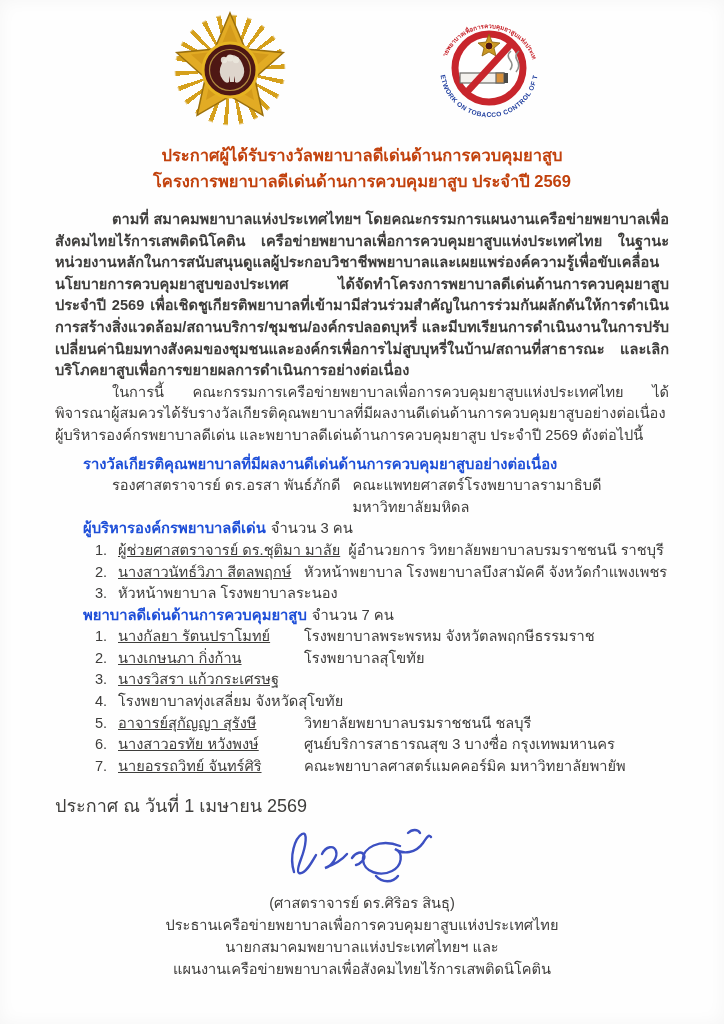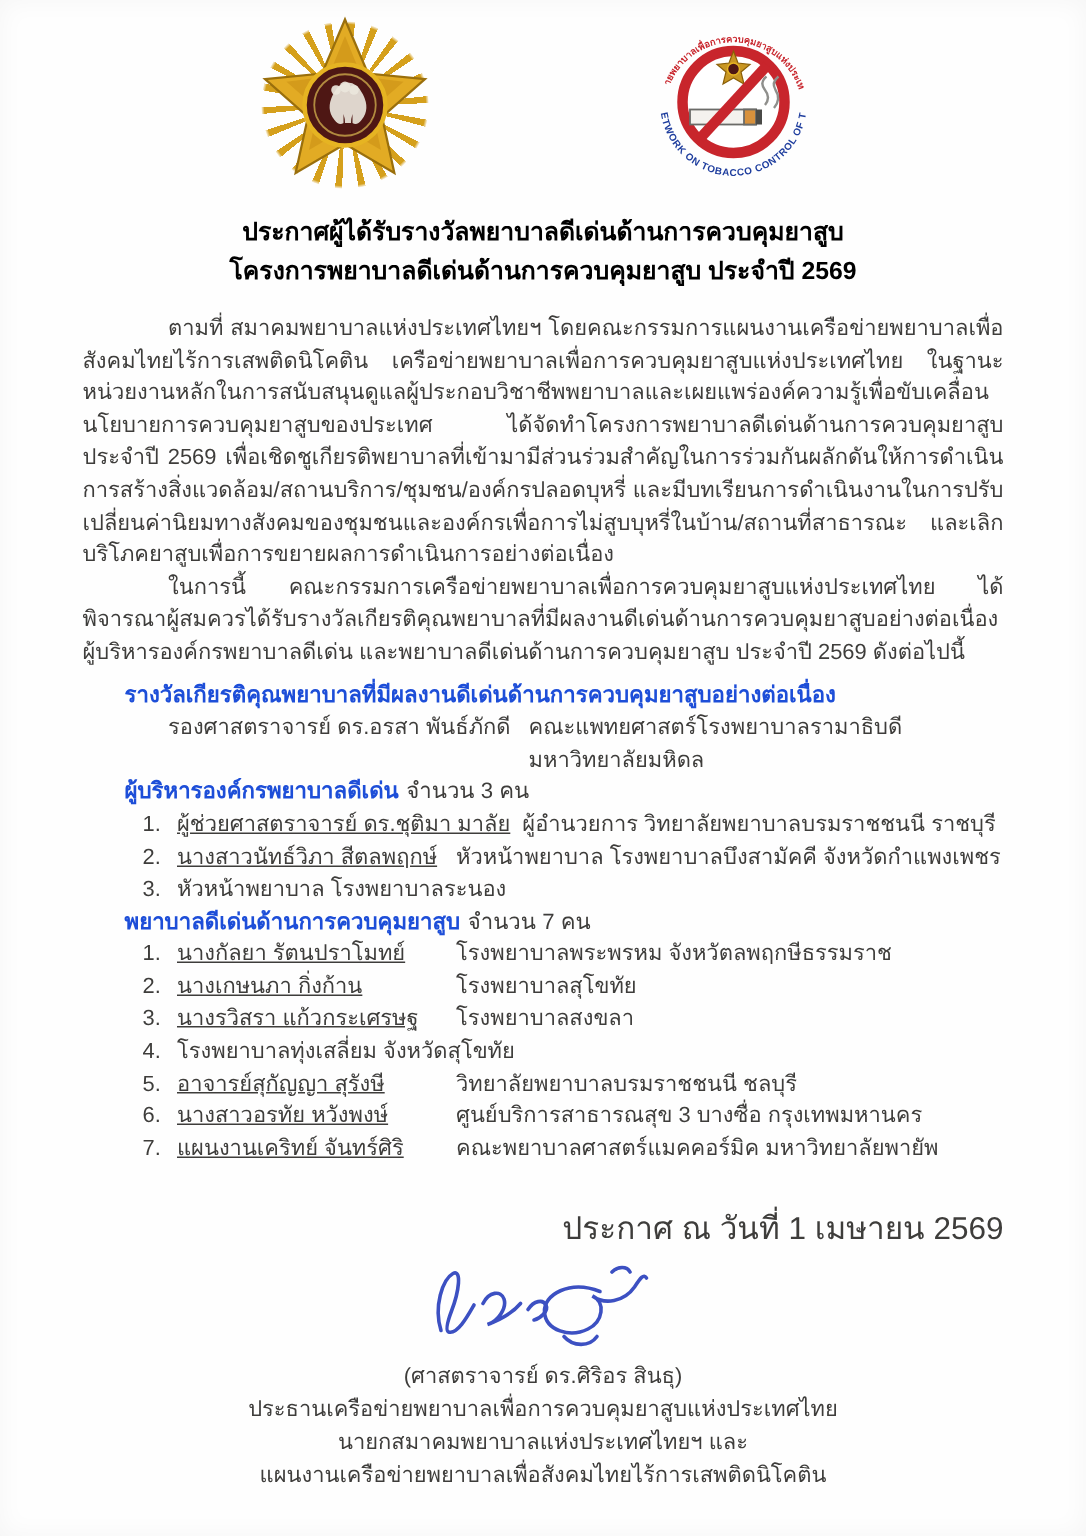--- a/index.html
+++ b/index.html
@@ -18,37 +18,37 @@
   .sunburst{
     position:absolute;left:4px;top:4px;width:112px;height:112px;border-radius:50%;
     background:repeating-conic-gradient(from 2deg,#d5a01c 0deg 5deg,rgba(213,160,28,0) 5deg 16.36deg);
     -webkit-mask-image:radial-gradient(closest-side,rgba(0,0,0,0) 0 48%,#000 52% 96%,rgba(0,0,0,0) 100%);
     mask-image:radial-gradient(closest-side,rgba(0,0,0,0) 0 48%,#000 52% 96%,rgba(0,0,0,0) 100%);
   }
   .logo-left svg{position:absolute;left:0;top:0;}
   .logo-right{position:absolute;left:428px;top:16px;width:122px;height:108px;}
   
   .doc{position:absolute;left:55px;top:142px;width:614px;}
-  .title{ text-align:center;font-weight:bold;font-size:16.5px;line-height:26px;color:#000000;}
+  .title{ text-align:center;font-weight:bold;font-size:16.5px;line-height:26px;color:#c2410c;}
   .bodytext{font-size:14.6px;line-height:21.6px;text-align:justify;}
   .bodytext p{margin:0;text-indent:57px;}
-  .bodytext p.first{margin-top:15px;}
+  .bodytext p.first{margin-top:15px;font-weight:bold;}
   
   .sec-head{margin-left:28px;font-size:14.8px;line-height:21.6px;}
   .sec-head .hd{font-weight:bold;color:#1d4ed8;}
   .sec-head .cnt{margin-left:5px;}
   .row{display:flex;font-size:14.6px;line-height:21.6px;}
   .row.single{padding-left:57px;}
   .row.single .nm{flex:0 0 auto;min-width:150px;padding-right:12px;}
   .row.listed{padding-left:40px;}
   .row.listed .num{flex:0 0 23px;}
   .row.listed .nm{flex:0 0 auto;min-width:178px;padding-right:8px;text-decoration:underline;}
   .row .org{flex:1 1 auto;}
   
-  .dateline{margin-top:25px;text-align:right;font-size:21px;}
+  .dateline{margin-top:14px;text-align:left;font-size:18px;}
   .sigwrap{margin-top:4px;text-align:center;height:68px;}
   .closing{text-align:center;font-size:14.6px;line-height:22px;}
 </style>
 </head>
 <body>
 
 <div class="page">
 
   <div class="logo-left">
     <div class="sunburst"></div>
@@ -141,39 +141,38 @@
       <span class="org">โรงพยาบาลพระพรหม จังหวัตลพฤกษีธรรมราช</span>
     </div>
     <div class="row listed">
       <span class="num">2.</span>
       <span class="nm">นางเกษนภา กิ่งก้าน</span>
       <span class="org">โรงพยาบาลสุโขทัย</span>
     </div>
     <div class="row listed">
       <span class="num">3.</span>
       <span class="nm">นางรวิสรา  แก้วกระเศรษฐ</span>
-      <span class="org">โรงพยาบาลสงขลา</span>
     </div>
     <div class="row listed">
       <span class="num">4.</span>
       <span class="org">โรงพยาบาลทุ่งเสลี่ยม จังหวัดสุโขทัย</span>
     </div>
     <div class="row listed">
       <span class="num">5.</span>
       <span class="nm">อาจารย์สุกัญญา  สุรังษี</span>
       <span class="org">วิทยาลัยพยาบาลบรมราชชนนี ชลบุรี</span>
     </div>
     <div class="row listed">
       <span class="num">6.</span>
       <span class="nm">นางสาวอรทัย  หวังพงษ์</span>
       <span class="org">ศูนย์บริการสาธารณสุข 3 บางซื่อ  กรุงเทพมหานคร</span>
     </div>
     <div class="row listed">
       <span class="num">7.</span>
-      <span class="nm">แผนงานเคริทย์ จันทร์ศิริ</span>
+      <span class="nm">นายอรรถวิทย์ จันทร์ศิริ</span>
       <span class="org">คณะพยาบาลศาสตร์แมคคอร์มิค  มหาวิทยาลัยพายัพ</span>
     </div>
 
     <div class="dateline">ประกาศ ณ วันที่ 1 เมษายน 2569</div>
 
     <div class="sigwrap">
       <svg width="180" height="66" viewBox="0 0 180 66">
         <g fill="none" stroke="#3c50c2" stroke-width="2.4" stroke-linecap="round">
           <path d="M22 48 C17 32 23 14 30 10 C36 7 34 22 29 35 C26 43 25 48 27 49 C33 51 40 38 44 31"></path>
           <path d="M50 30 C54 22 62 21 64 27 C66 33 60 42 53 44 C61 41 70 36 75 30"></path>

